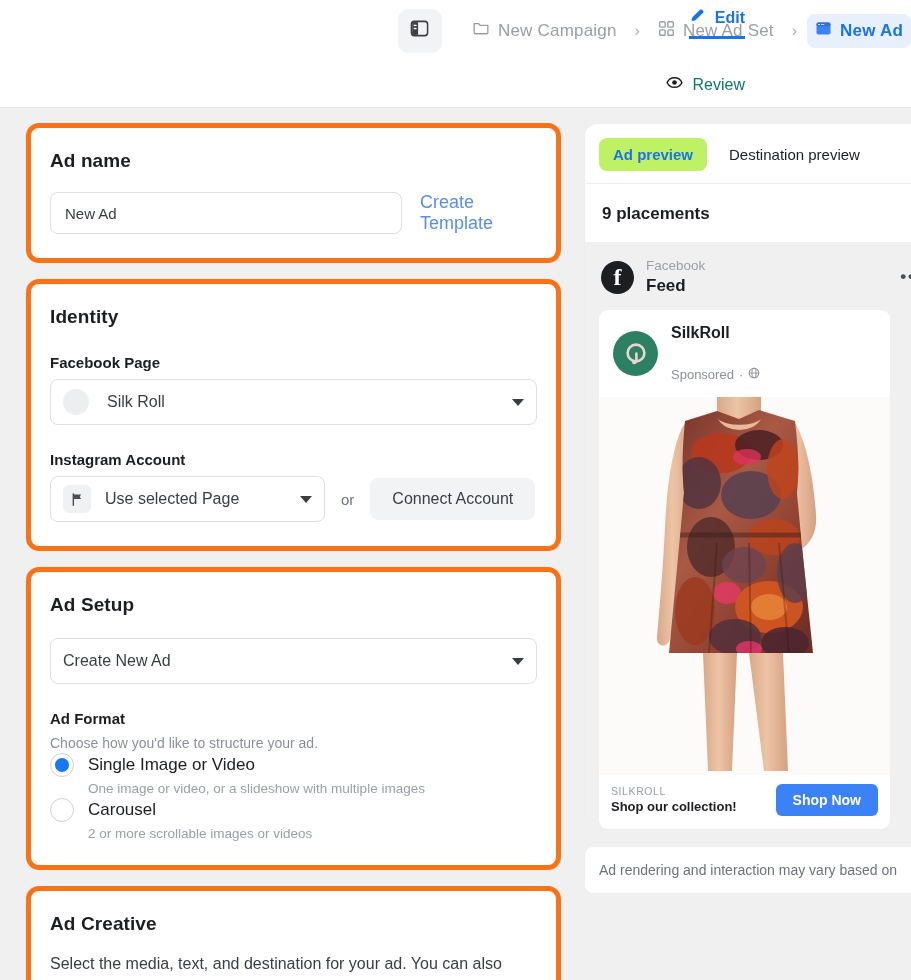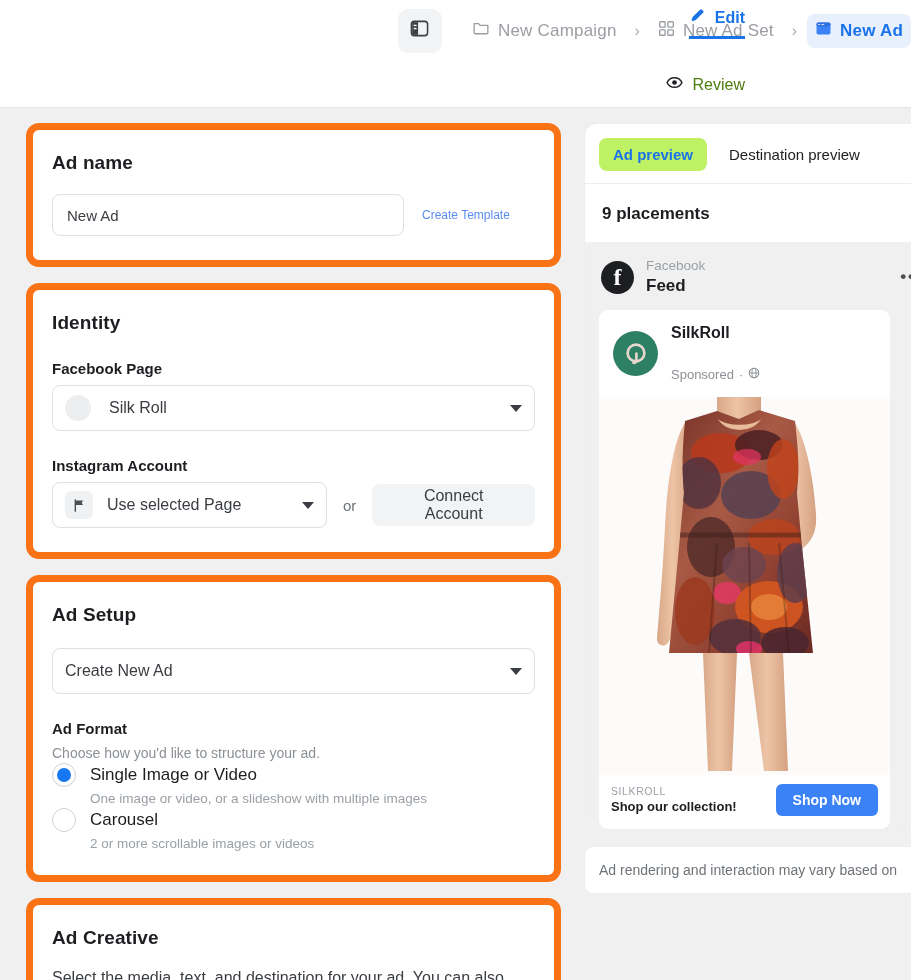--- a/index.html
+++ b/index.html
@@ -78,42 +78,42 @@
     gap: 34px;
     flex-direction: column;
   }
   .tab {
     display: flex;
     align-items: center;
     gap: 9px;
     font-size: 16px;
     padding-bottom: 8px;
     cursor: pointer;
-    color: #4d7c0f;
+    color: #0f766e;
     border-bottom: 3px solid transparent;
   }
   .tab.active {
     color: #1a73e8;
     font-weight: 700;
     border-bottom-color: #1a73e8;
   }
 
   
   .left-col {
     position: absolute;
     top: 108px; left: 0;
     width: 578px;
     height: 872px;
     padding: 15px 17px 0 26px;
     overflow: hidden;
   }
   .card {
     background: #ffffff;
     border-radius: 13px;
-    border: 7px solid #f97316;
+    border: 5px solid #f97316;
     padding: 22px 19px 24px 19px;
     margin-bottom: 16px;
   }
   .card-title {
     font-size: 19px;
     font-weight: 700;
     color: #1c1e21;
     letter-spacing: .1px;
   }
   .field-label {
@@ -140,21 +140,21 @@
     border-radius: 8px;
     background: #fff;
     font-family: "Liberation Sans", sans-serif;
     font-size: 15px;
     color: #3a3d42;
     padding: 0 14px;
     outline: none;
   }
   .link {
     color: #5b8def;
-    font-size: 12px;
+    font-size: 18px;
     cursor: pointer;
   }
   .link-inline { color: #4a7fe0; cursor: pointer; }
 
   .select {
     height: 46px;
     border: 1px solid #dcdfe3;
     border-radius: 8px;
     background: #fff;
     display: flex;

